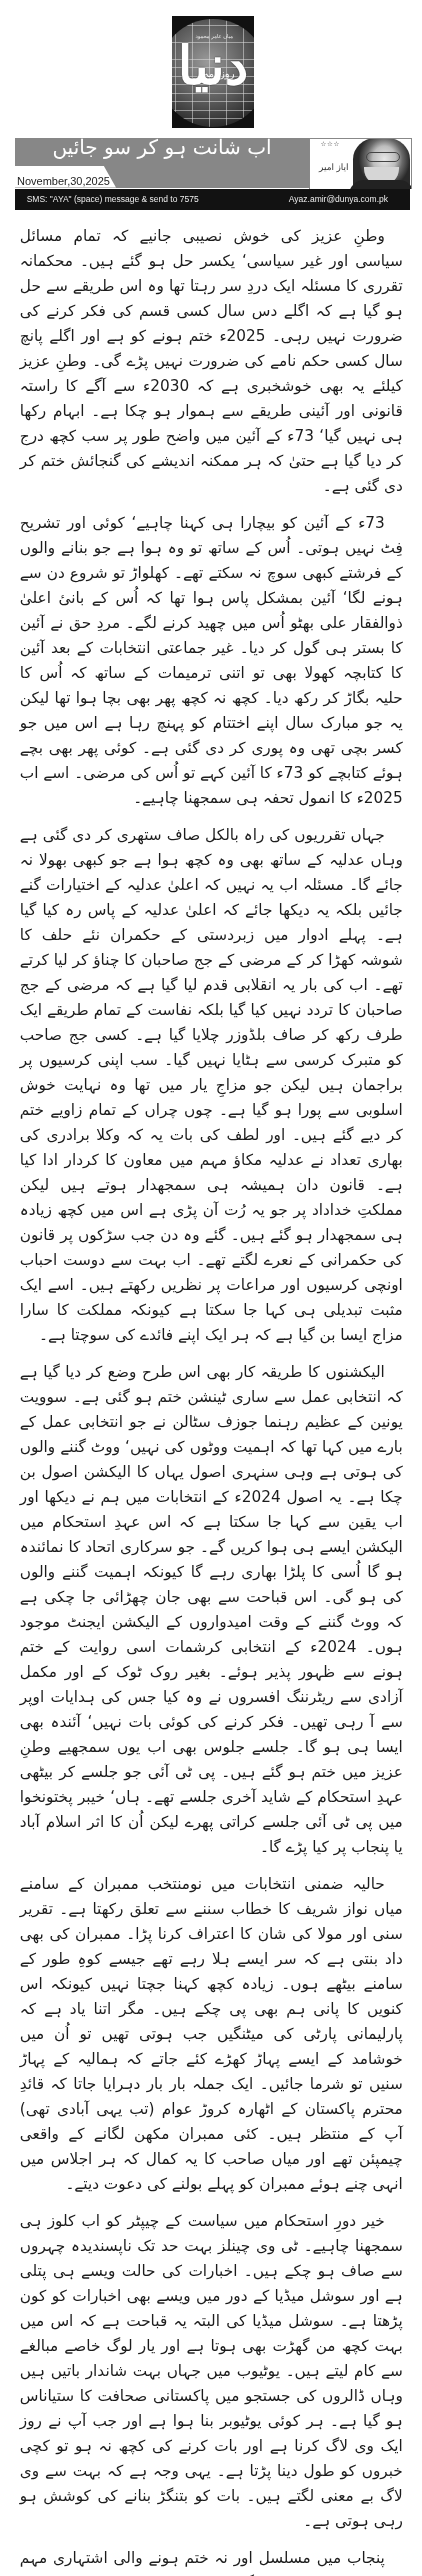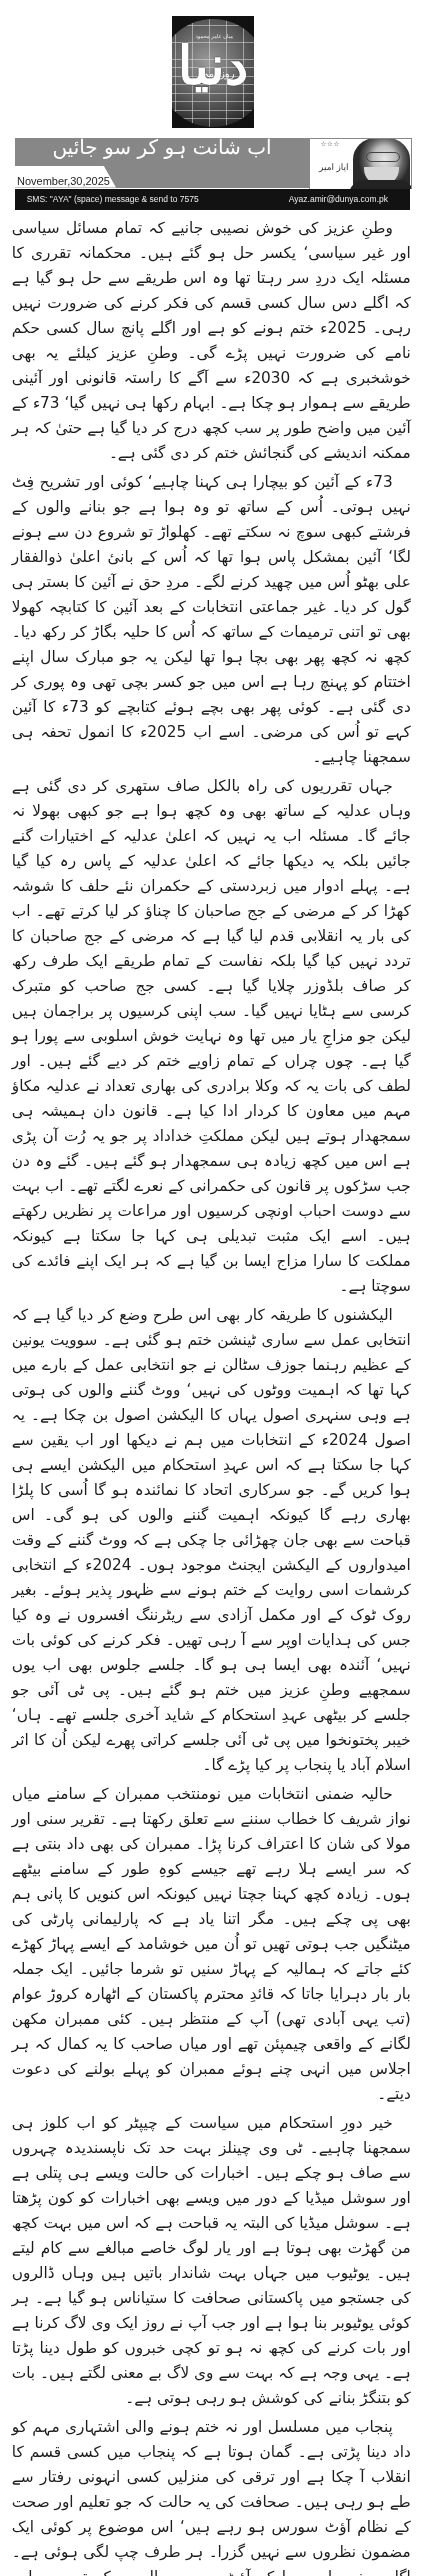--- a/index.html
+++ b/index.html
@@ -46,21 +46,21 @@
           color:#333; direction:rtl; }
   .sms-bar { position:absolute; left:15px; top:189px; width:395px; height:21px; background:#121212; }
   .sms-bar .sms { position:absolute; left:11.7px; top:5.2px; font-family:"Liberation Sans", sans-serif;
           font-size:8.5px; color:#eee; }
   .sms-bar .email { position:absolute; right:22px; top:5.2px; font-family:"Liberation Sans", sans-serif;
           font-size:8.5px; color:#eee; }
 
   
   .body { position:absolute; left:7.8px; top:212px; width:407px; direction:rtl; text-align:justify;
           font-family:"DejaVu Sans", sans-serif; font-size:15.3px; line-height:25px; color:#1c1c1c; }
-  .body p { margin:4px; text-indent:18px; }
+  .body p { margin:12px; text-indent:18px; }
 </style>
 </head>
 <body>
 
 <div class="logo">
   <div class="globe"></div>
   <div class="founder">میاں عامر محمود</div>
   <div class="sub">روزنامہ</div>
   <div class="word">دنیا</div>
 </div>

